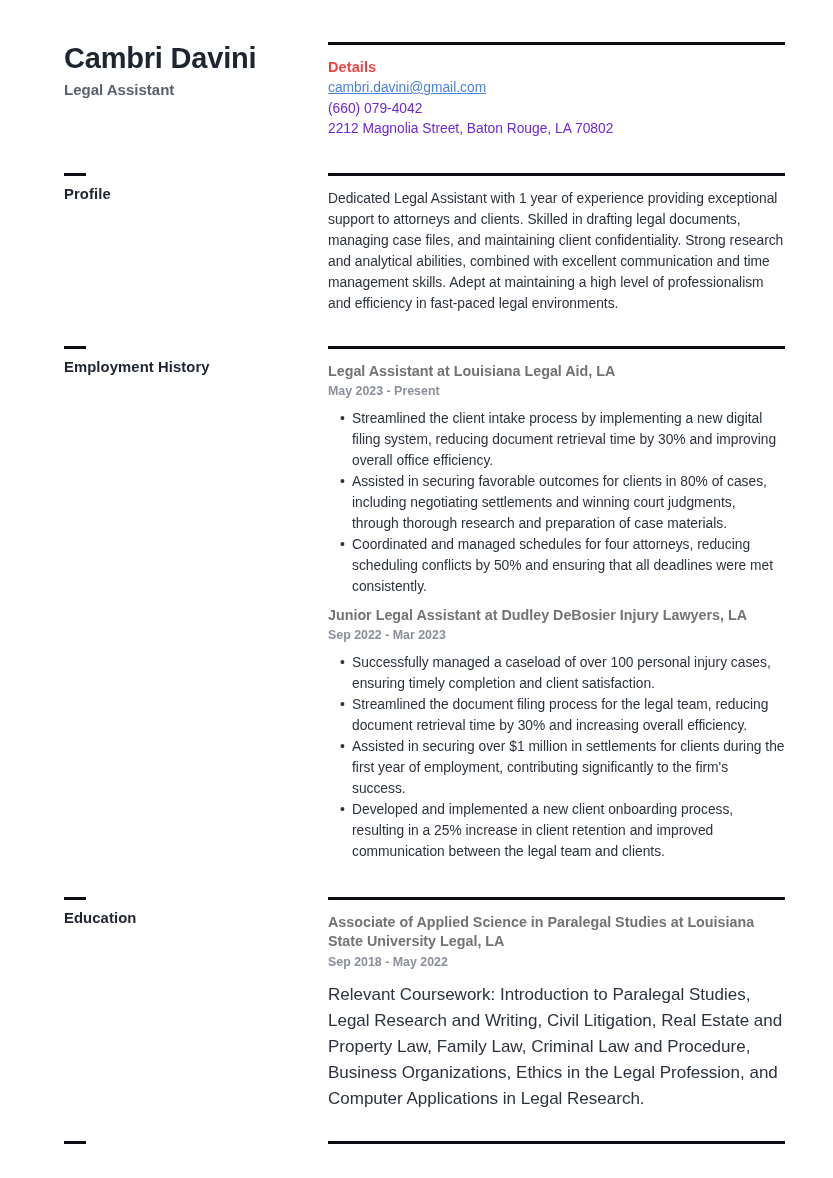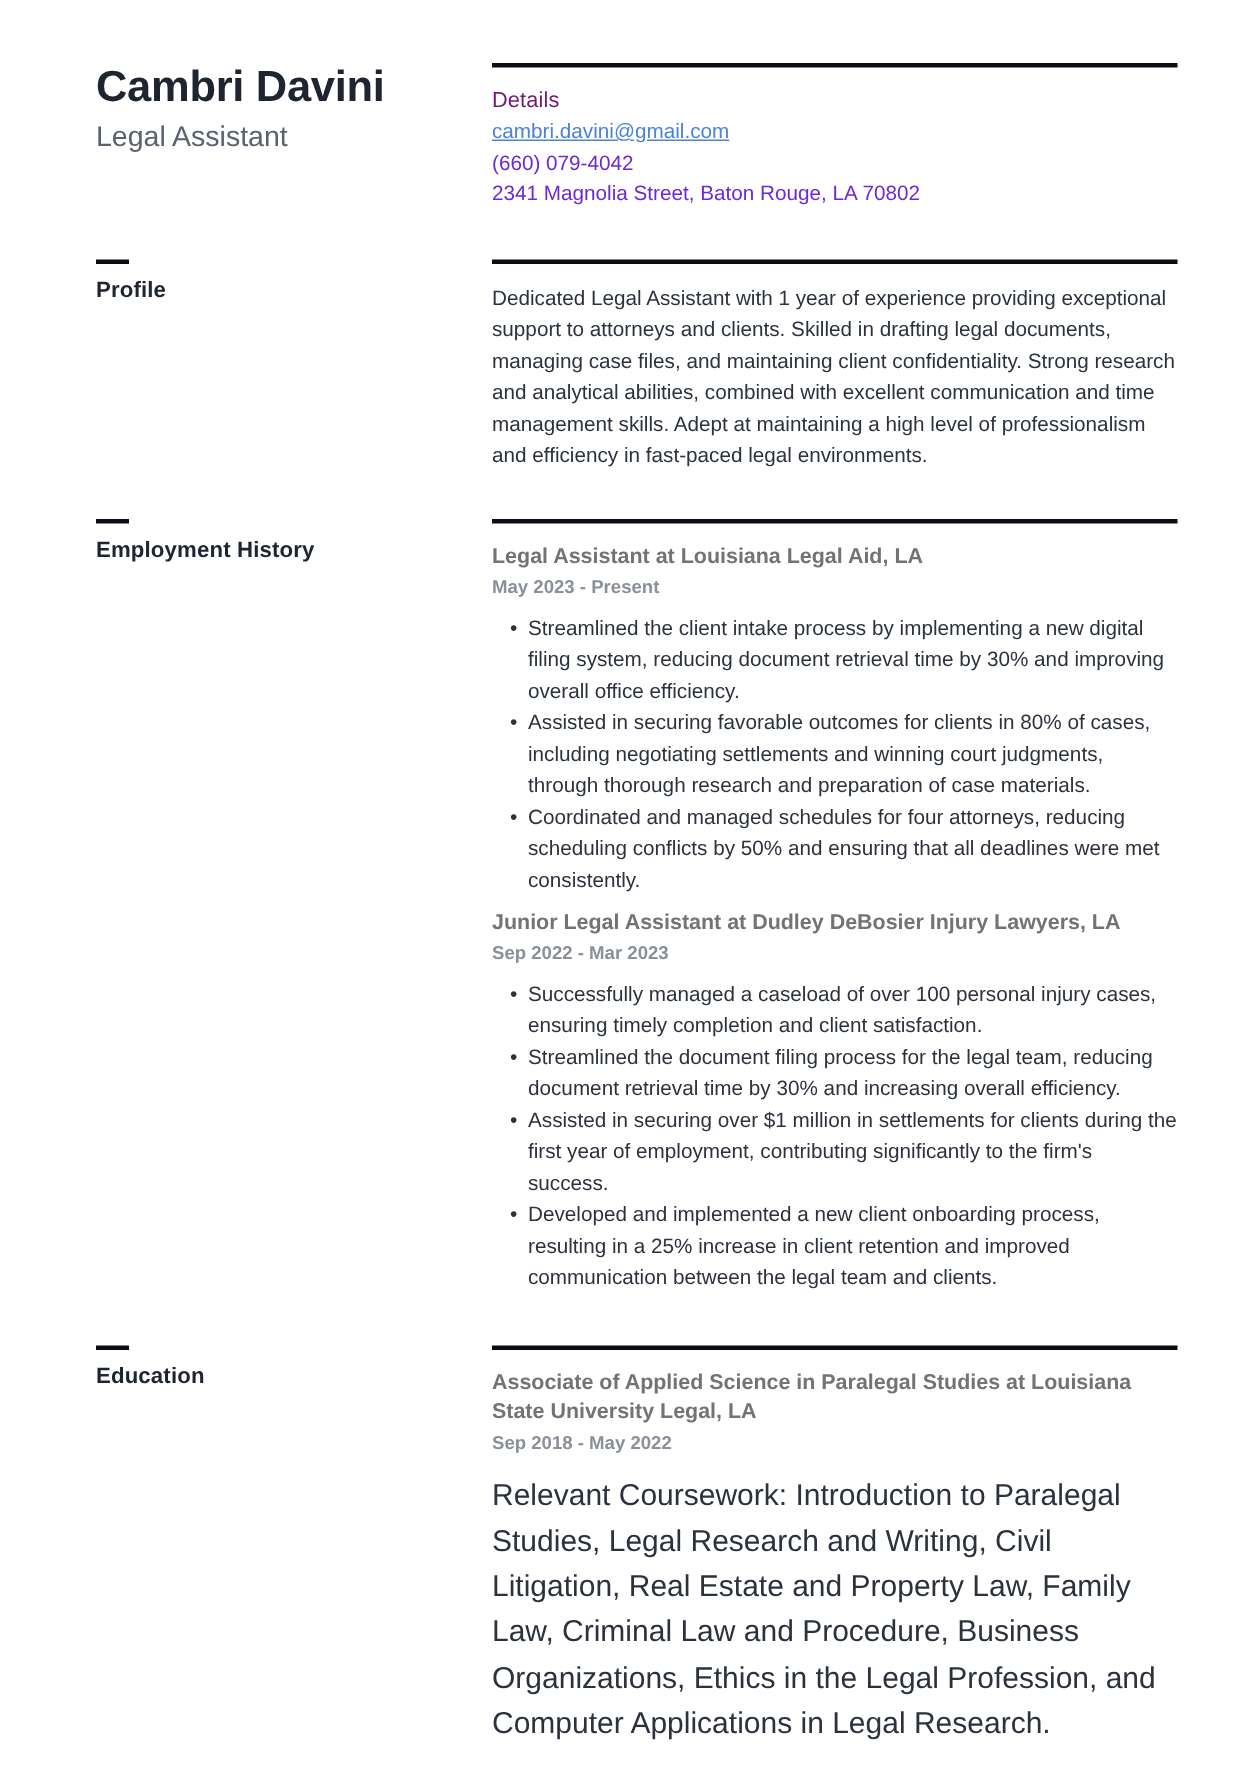--- a/index.html
+++ b/index.html
@@ -38,22 +38,22 @@
   }
   .name {
     font-size: 29px;
     font-weight: bold;
     line-height: 1.12;
     letter-spacing: -0.2px;
     color: #1e2430;
     margin: 0;
   }
   .job-title {
-    font-size: 19px;
-    font-weight: normal;
+    font-size: 15px;
+    font-weight: bold;
     color: #5a616e;
     margin: 7px 0 0 0;
     line-height: 1.2;
   }
   .header-right {
     flex: 1 1 auto;
     min-width: 0;
   }
 
   
@@ -64,22 +64,22 @@
   }
   .dash {
     width: 22px;
     height: 3px;
     background: #0b0d12;
   }
 
   
   .details-head {
     font-size: 14.5px;
-    font-weight: normal;
-    color: #701a75;
+    font-weight: bold;
+    color: #ef4444;
     margin: 14px 0 3px 0;
     letter-spacing: 0.1px;
   }
   .details-line {
     font-size: 13.8px;
     line-height: 1.5;
     color: #6d28d9;
   }
   .details-line.link a,
   .details-line.link {
@@ -156,21 +156,21 @@
   ul.bullets li::before {
     content: "\2022";
     position: absolute;
     left: 12px;
     top: -1px;
     font-size: 14px;
     color: #2c323d;
     line-height: 1.52;
   }
   .entry-note {
-    font-size: 20px;
+    font-size: 17px;
     line-height: 1.52;
     color: #2c323d;
     margin: 12px 0 0 0;
   }
 
   
   .sec-profile { margin-top: 33px; }
   .sec-employment { margin-top: 31px; }
   .sec-education { margin-top: 34px; }
   .sec-cut { margin-top: 30px; }
@@ -183,21 +183,21 @@
   <div class="header">
     <div class="header-left">
       <div class="name">Cambri Davini</div>
       <div class="job-title">Legal Assistant</div>
     </div>
     <div class="header-right">
       <div class="rule"></div>
       <div class="details-head">Details</div>
       <div class="details-line link">cambri.davini@gmail.com</div>
       <div class="details-line">(660) 079-4042</div>
-      <div class="details-line">2341 Magnolia Street, Baton Rouge, LA 70802</div>
+      <div class="details-line">2212 Magnolia Street, Baton Rouge, LA 70802</div>
     </div>
   </div>
 
   <div class="section sec-profile">
     <div class="section-left">
       <div class="dash"></div>
       <div class="section-title">Profile</div>
     </div>
     <div class="section-right">
       <div class="rule"></div>

